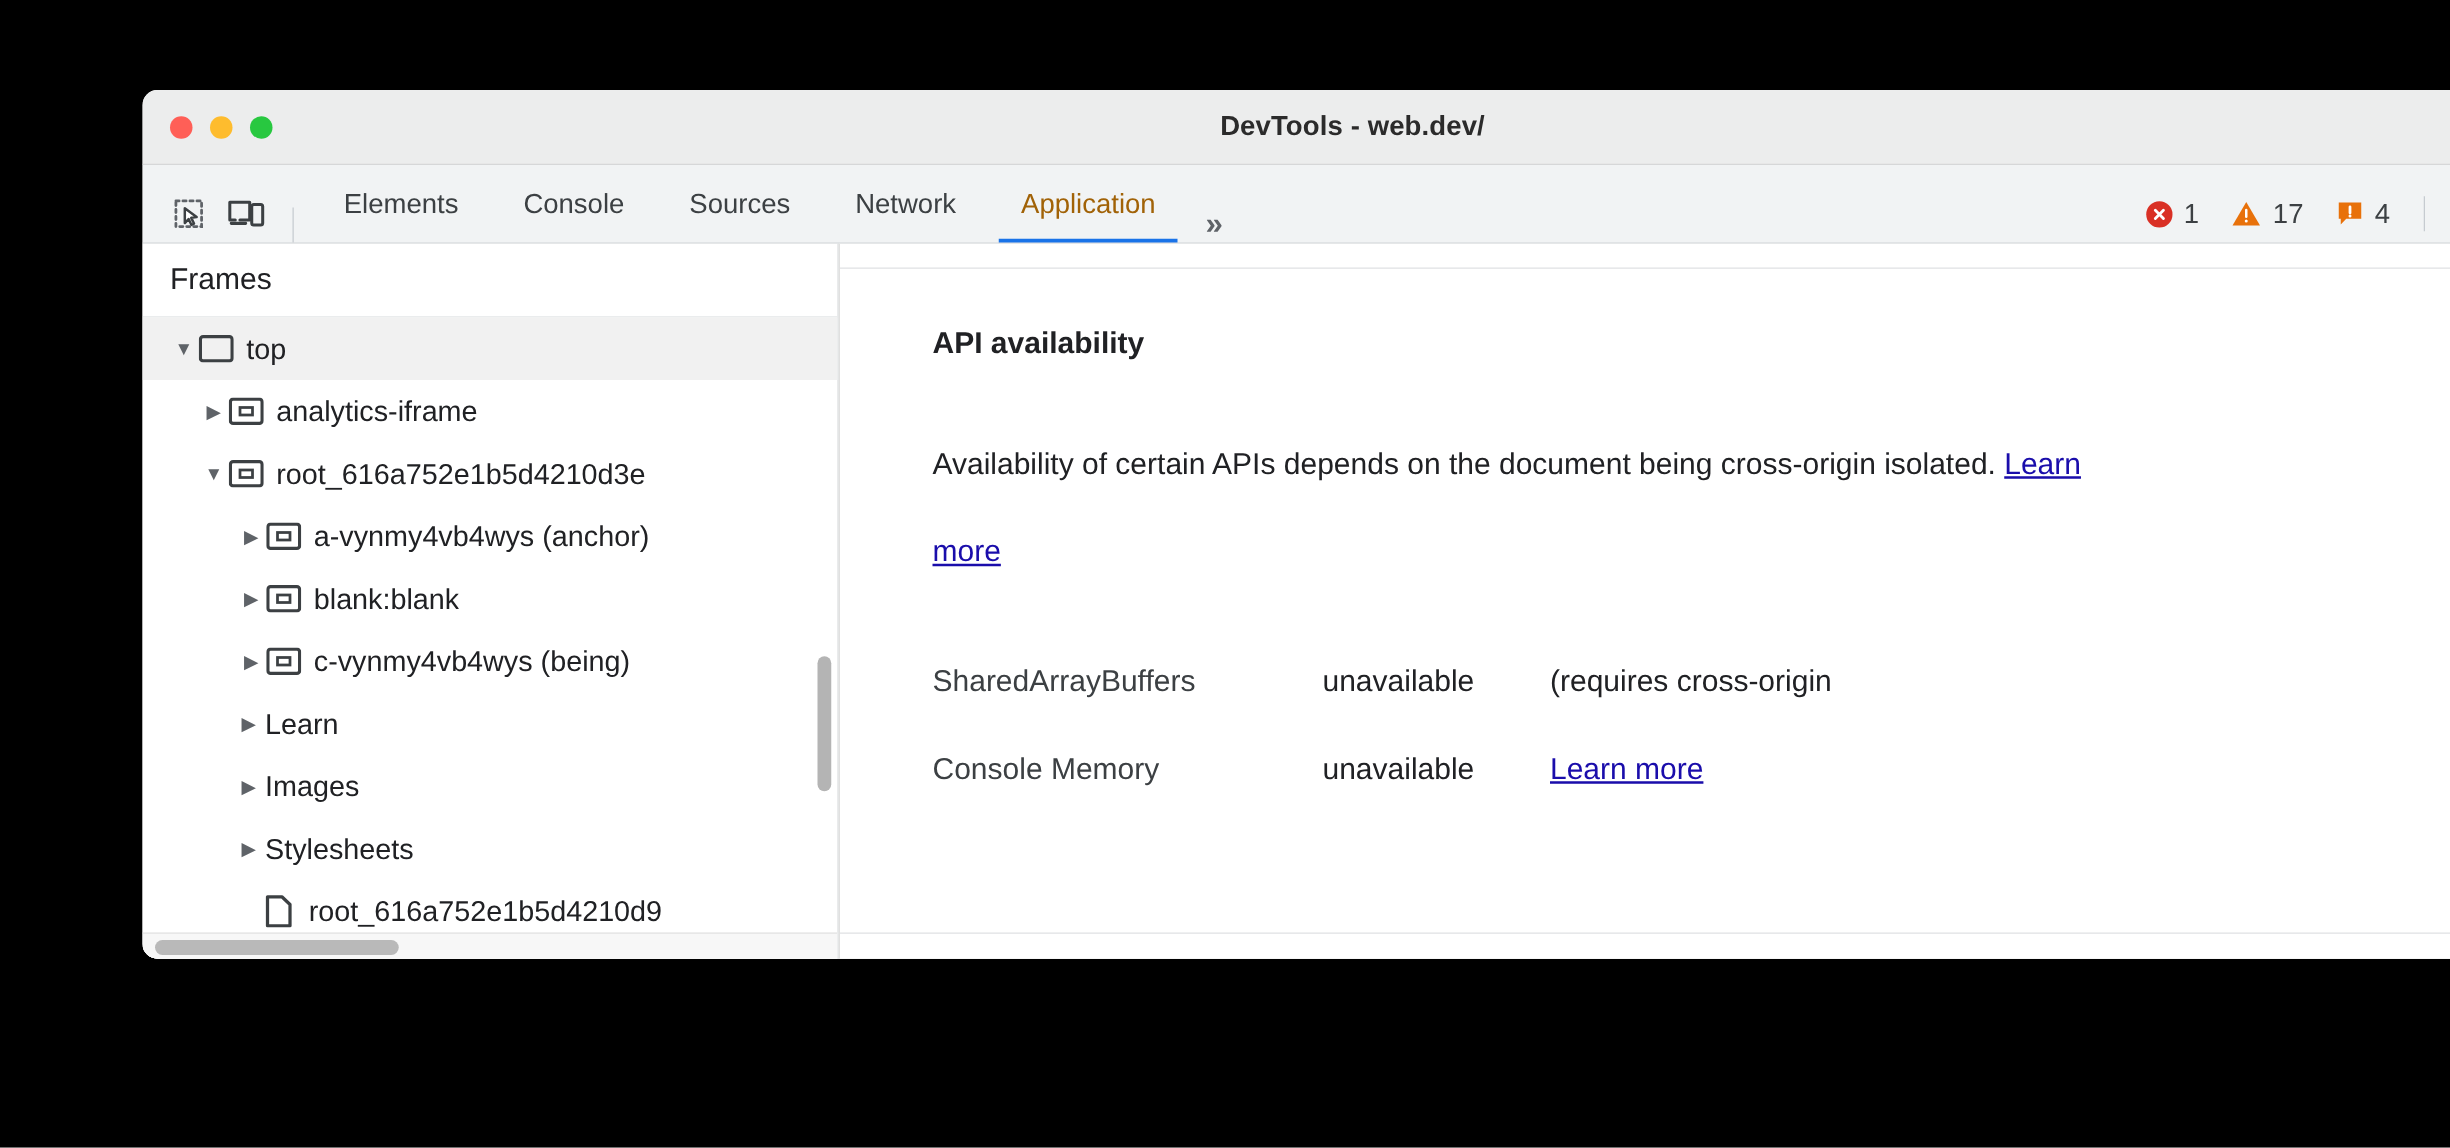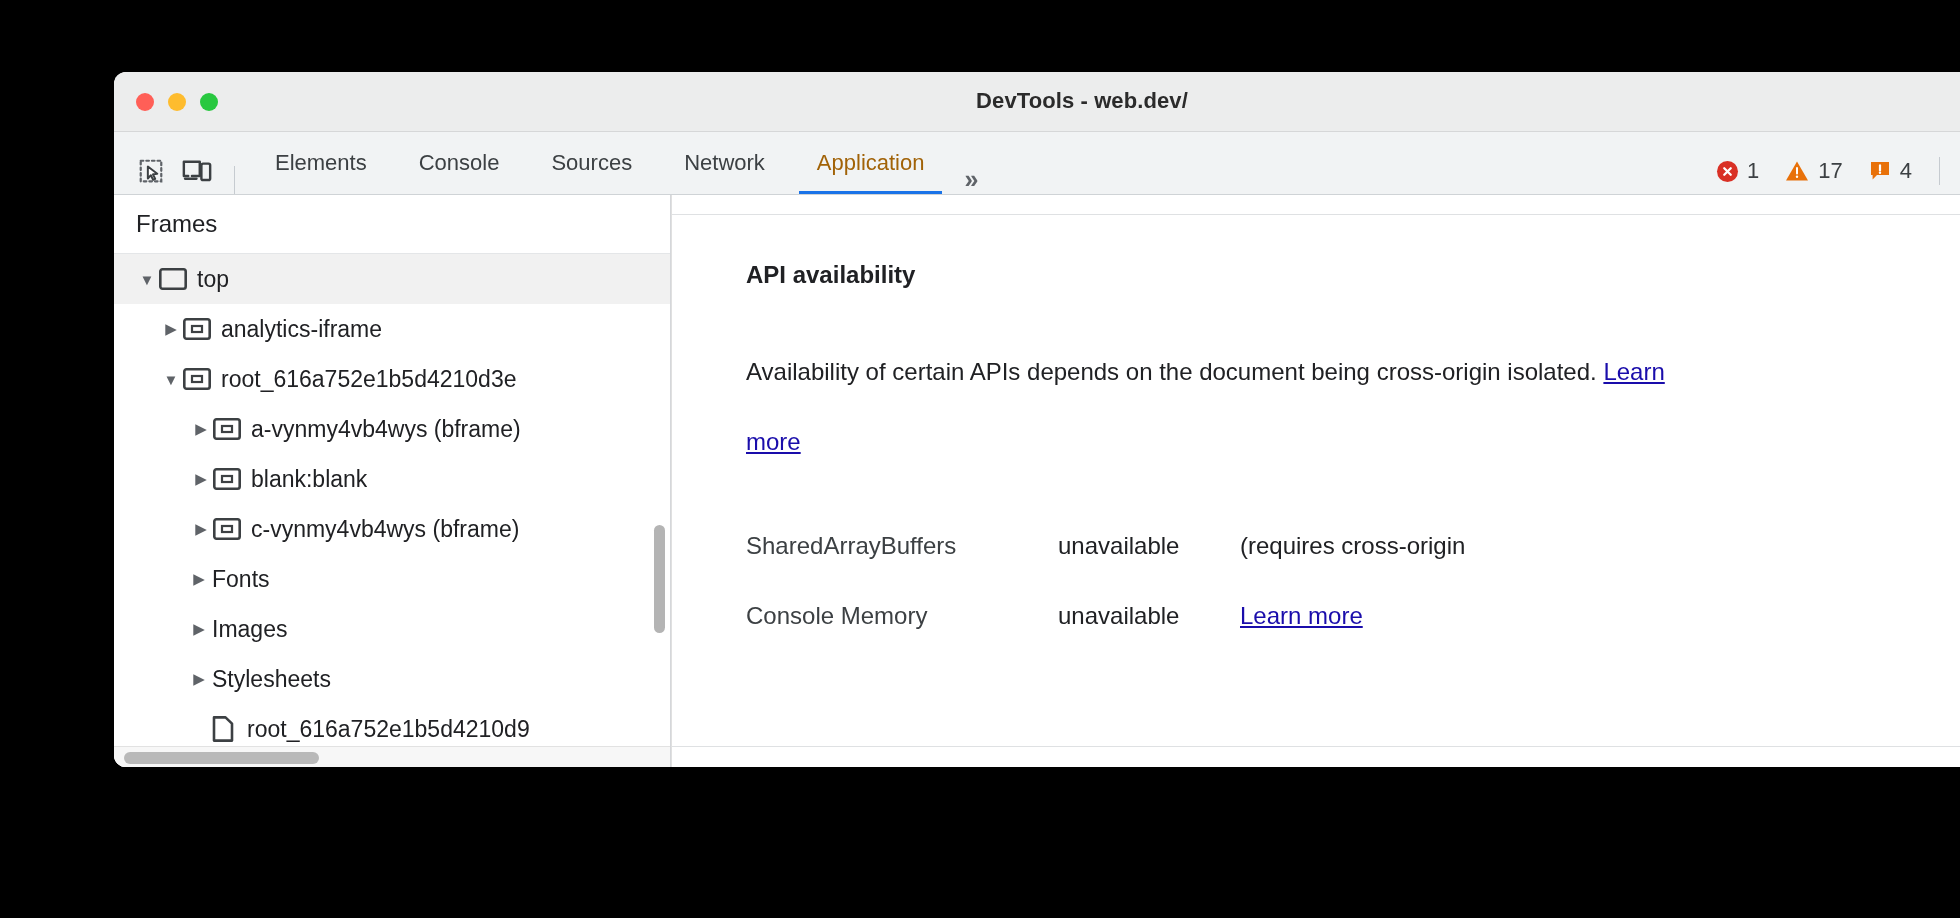--- a/index.html
+++ b/index.html
@@ -275,21 +275,21 @@
         </div>
 
         <div class="node" style="padding-left:76px">
           <span class="tw">▶</span>
           <span class="nicon">
             <svg width="28" height="22" viewBox="0 0 28 22">
                 <rect x="1.3" y="1.3" width="25.4" height="19.4" rx="2.2" fill="none" stroke="#3c4043" stroke-width="2.6"></rect>
                 <rect x="9" y="8" width="10" height="6" fill="none" stroke="#3c4043" stroke-width="2.2"></rect>
               </svg>
           </span>
-          <span class="nlabel">a-vynmy4vb4wys (bframe)</span>
+          <span class="nlabel">a-vynmy4vb4wys (anchor)</span>
         </div>
 
         <div class="node" style="padding-left:76px">
           <span class="tw">▶</span>
           <span class="nicon">
             <svg width="28" height="22" viewBox="0 0 28 22">
                 <rect x="1.3" y="1.3" width="25.4" height="19.4" rx="2.2" fill="none" stroke="#3c4043" stroke-width="2.6"></rect>
                 <rect x="9" y="8" width="10" height="6" fill="none" stroke="#3c4043" stroke-width="2.2"></rect>
               </svg>
           </span>
@@ -297,26 +297,26 @@
         </div>
 
         <div class="node" style="padding-left:76px">
           <span class="tw">▶</span>
           <span class="nicon">
             <svg width="28" height="22" viewBox="0 0 28 22">
                 <rect x="1.3" y="1.3" width="25.4" height="19.4" rx="2.2" fill="none" stroke="#3c4043" stroke-width="2.6"></rect>
                 <rect x="9" y="8" width="10" height="6" fill="none" stroke="#3c4043" stroke-width="2.2"></rect>
               </svg>
           </span>
-          <span class="nlabel">c-vynmy4vb4wys (bframe)</span>
+          <span class="nlabel">c-vynmy4vb4wys (being)</span>
         </div>
 
         <div class="node tight" style="padding-left:74px">
           <span class="tw">▶</span>
-          <span class="nlabel">Fonts</span>
+          <span class="nlabel">Learn</span>
         </div>
 
         <div class="node tight" style="padding-left:74px">
           <span class="tw">▶</span>
           <span class="nlabel">Images</span>
         </div>
 
         <div class="node tight" style="padding-left:74px">
           <span class="tw">▶</span>
           <span class="nlabel">Stylesheets</span>

